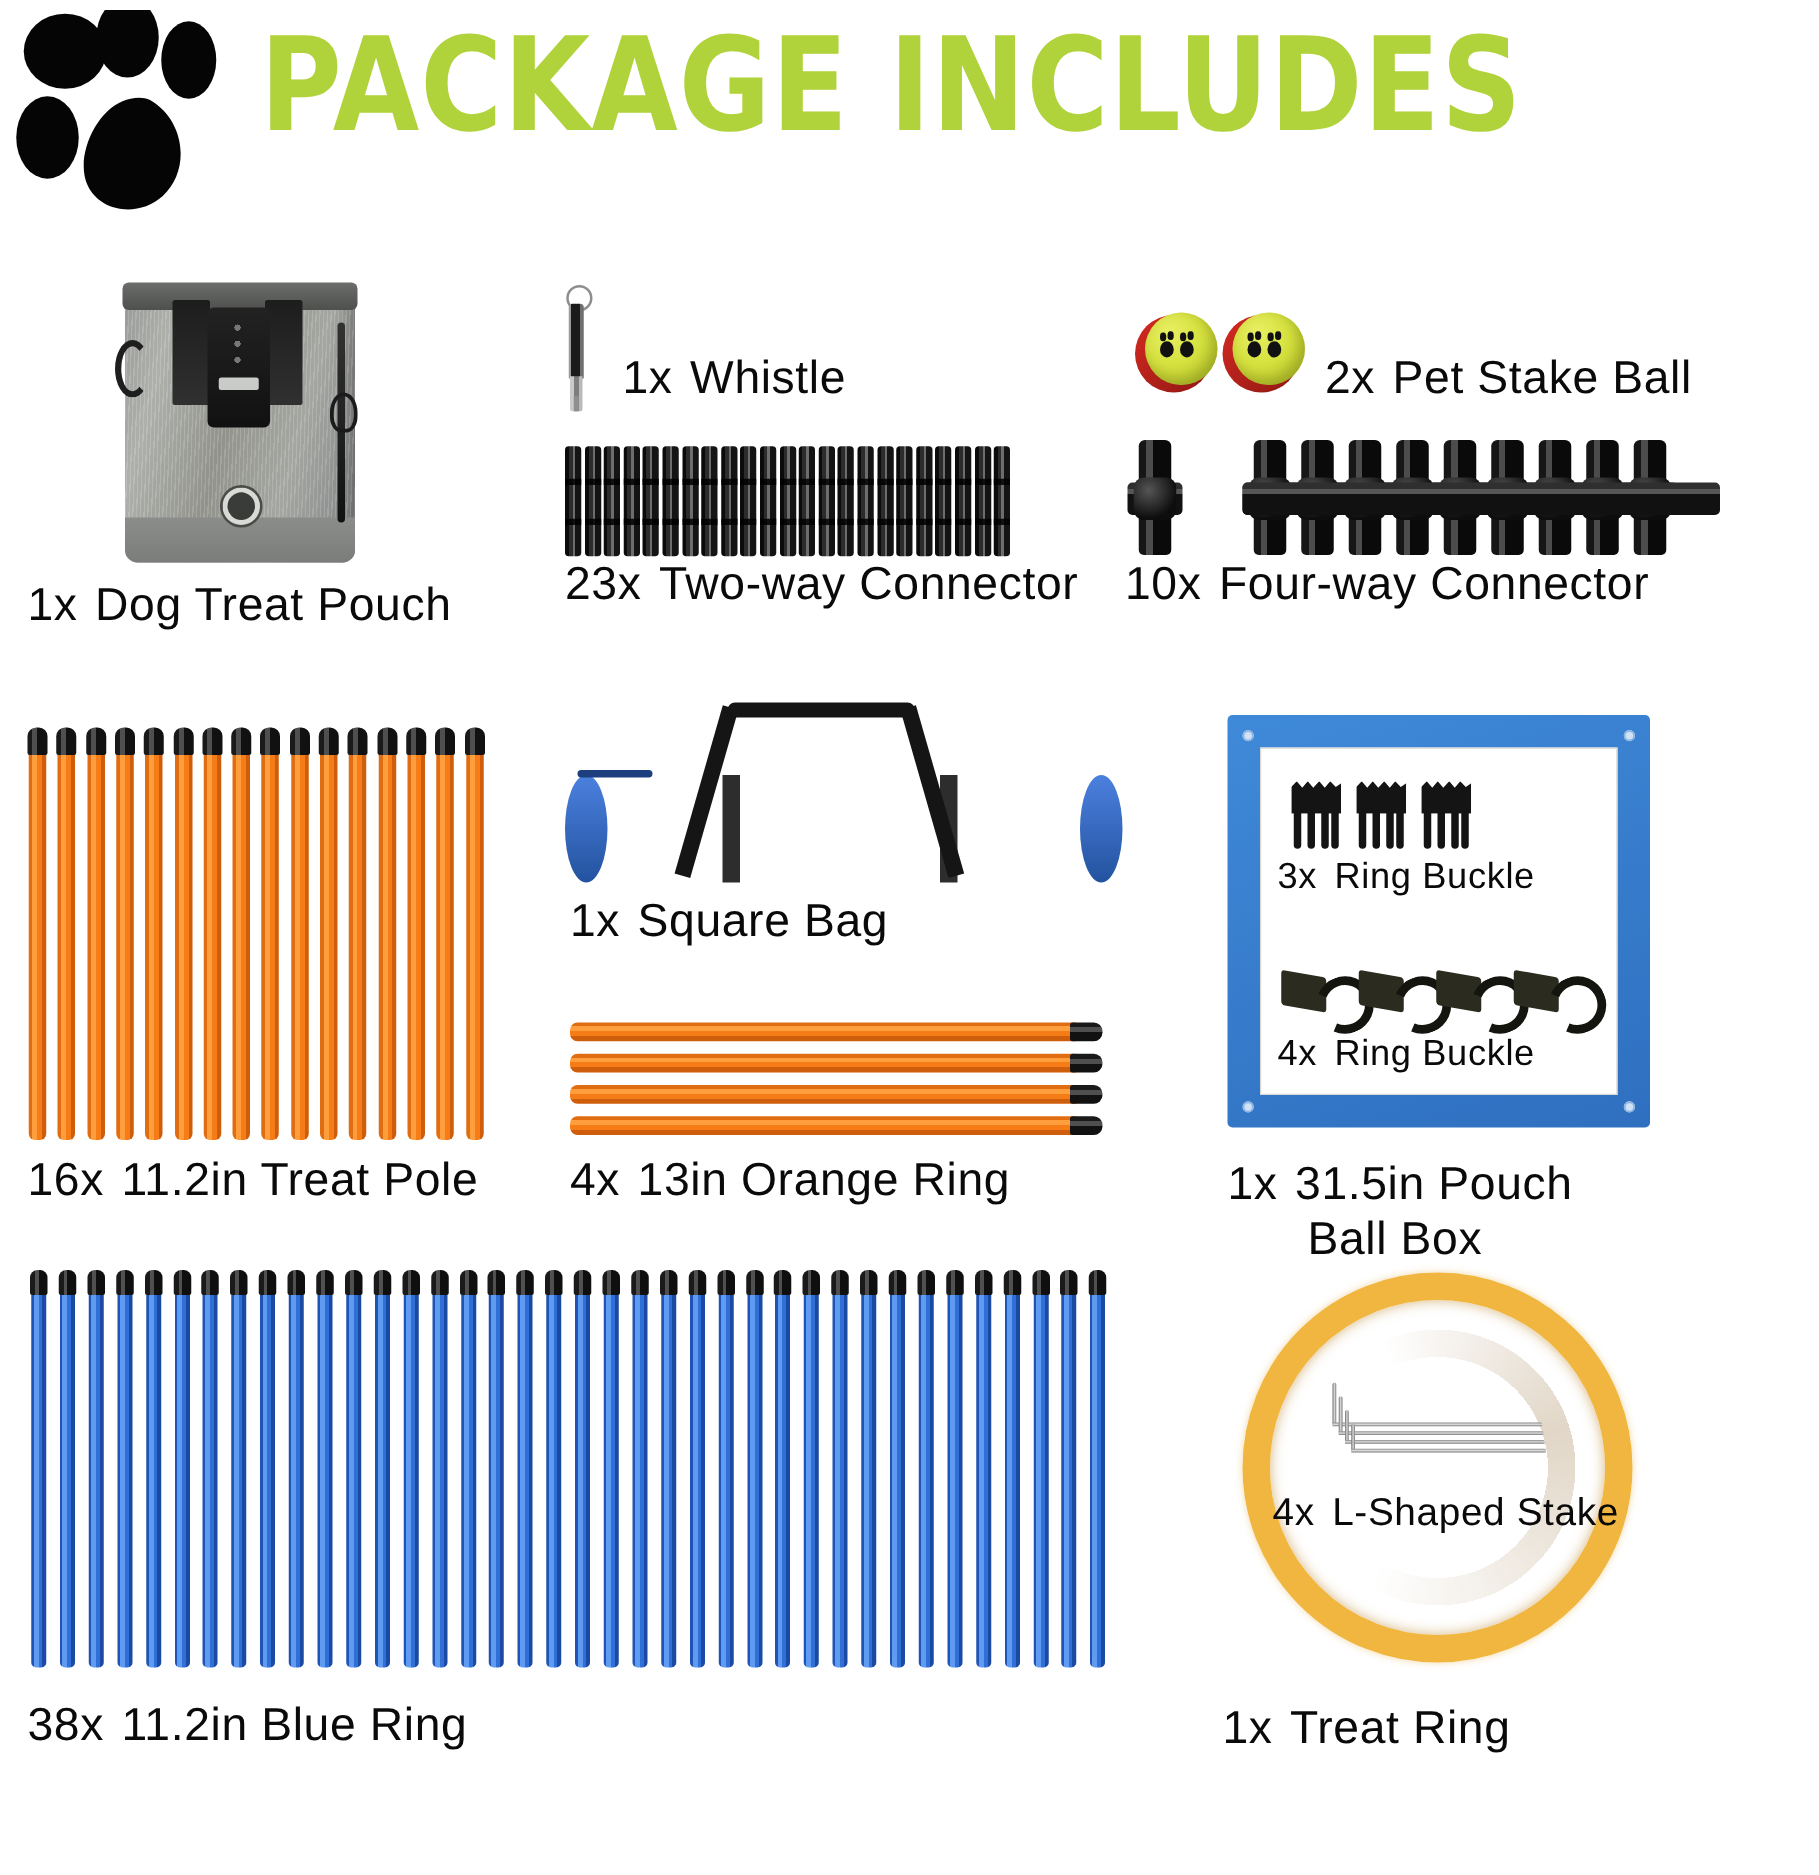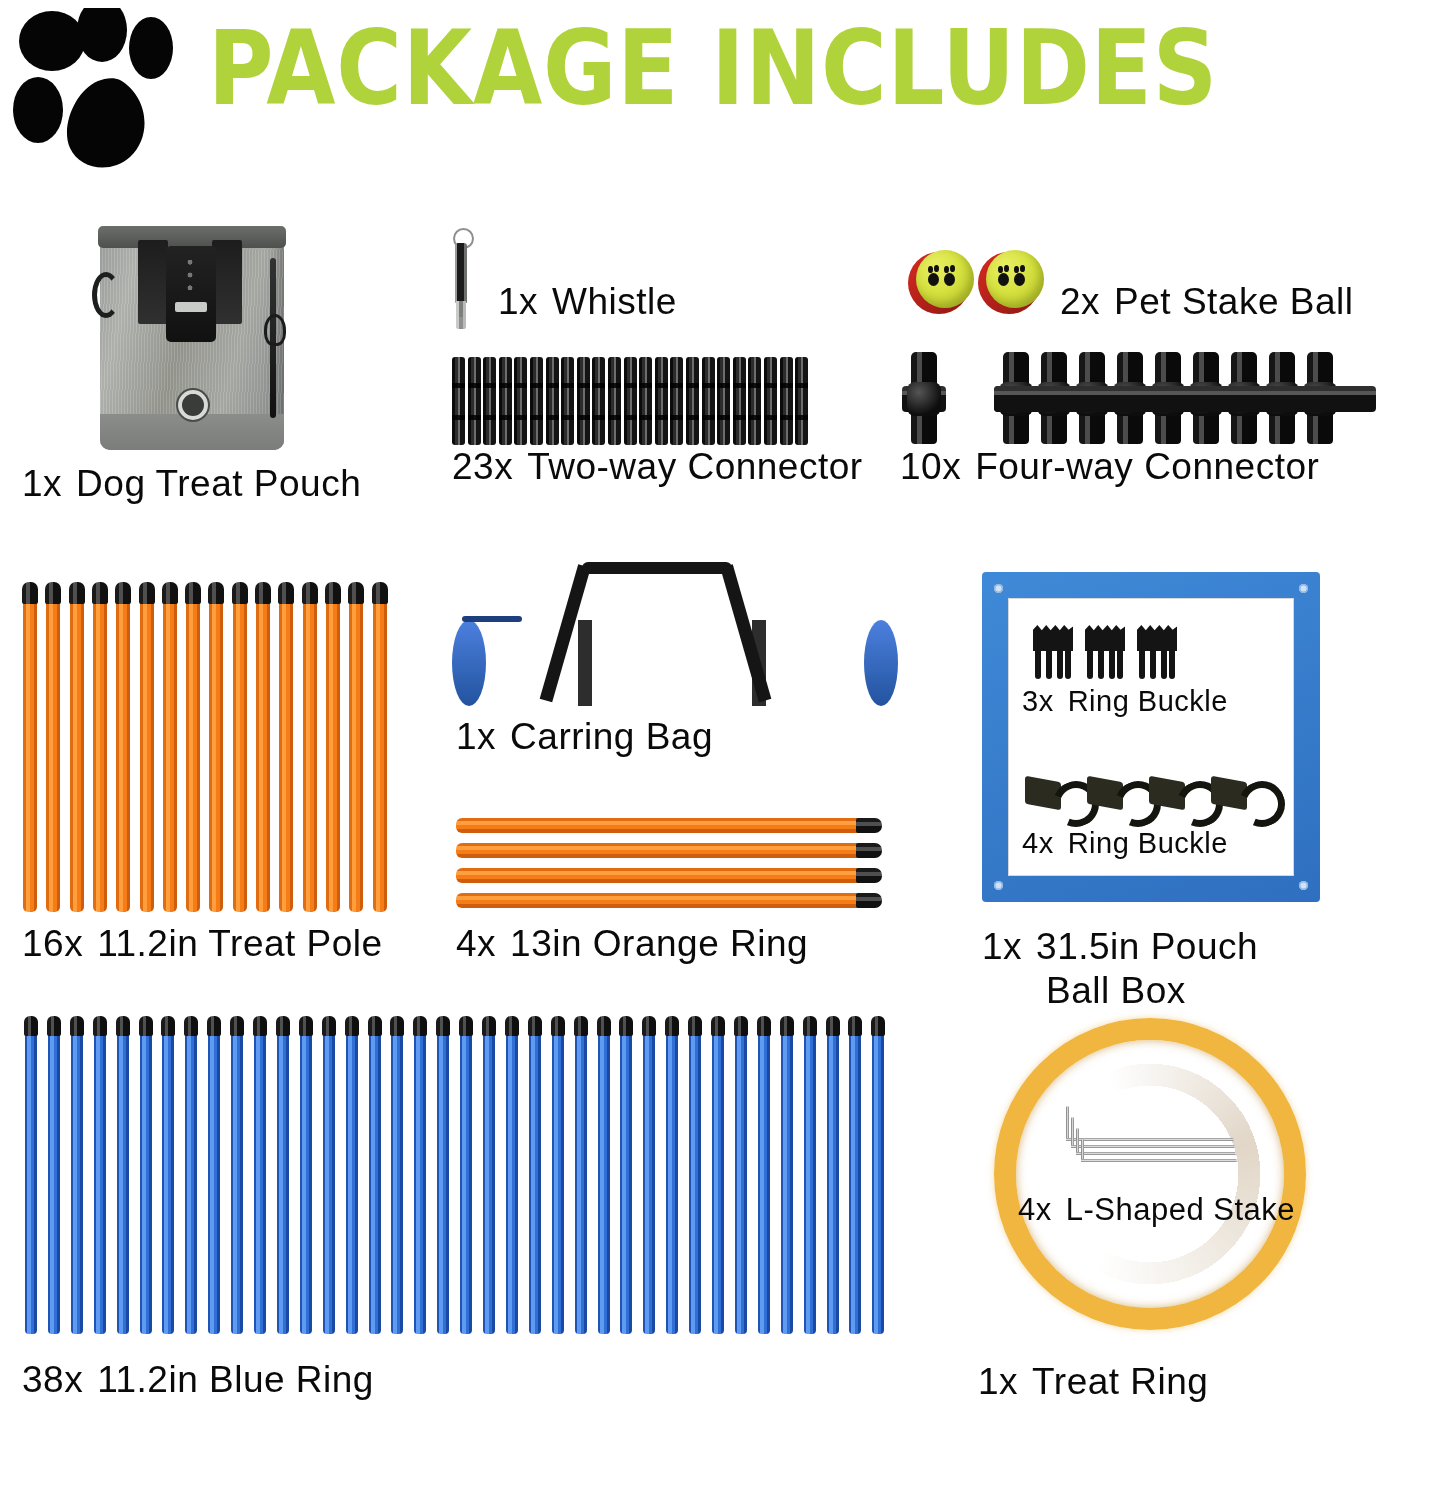--- a/index.html
+++ b/index.html
@@ -598,21 +598,21 @@
   <div class="bag-cap l"></div>
   <div class="bag-cap r"></div>
   <div class="bag-band b1"></div>
   <div class="bag-band b2"></div>
   <div class="bag-strap diag-l"></div>
   <div class="bag-strap diag-r"></div>
   <div class="bag-strap top"></div>
   <div class="bag-zip"></div>
 </div>
 <div id="lbl-bag" class="label">
-  <span class="qty">1x</span><span>Carring Bag</span>
+  <span class="qty">1x</span><span>Square Bag</span>
 </div>
 
 <div id="opoles13-art">
     <div class="hpole" style="top: 0px;">
       <div class="shaft"></div>
       <div class="cap"></div>
     </div>
     <div class="hpole" style="top: 25px;">
       <div class="shaft"></div>
       <div class="cap"></div>

